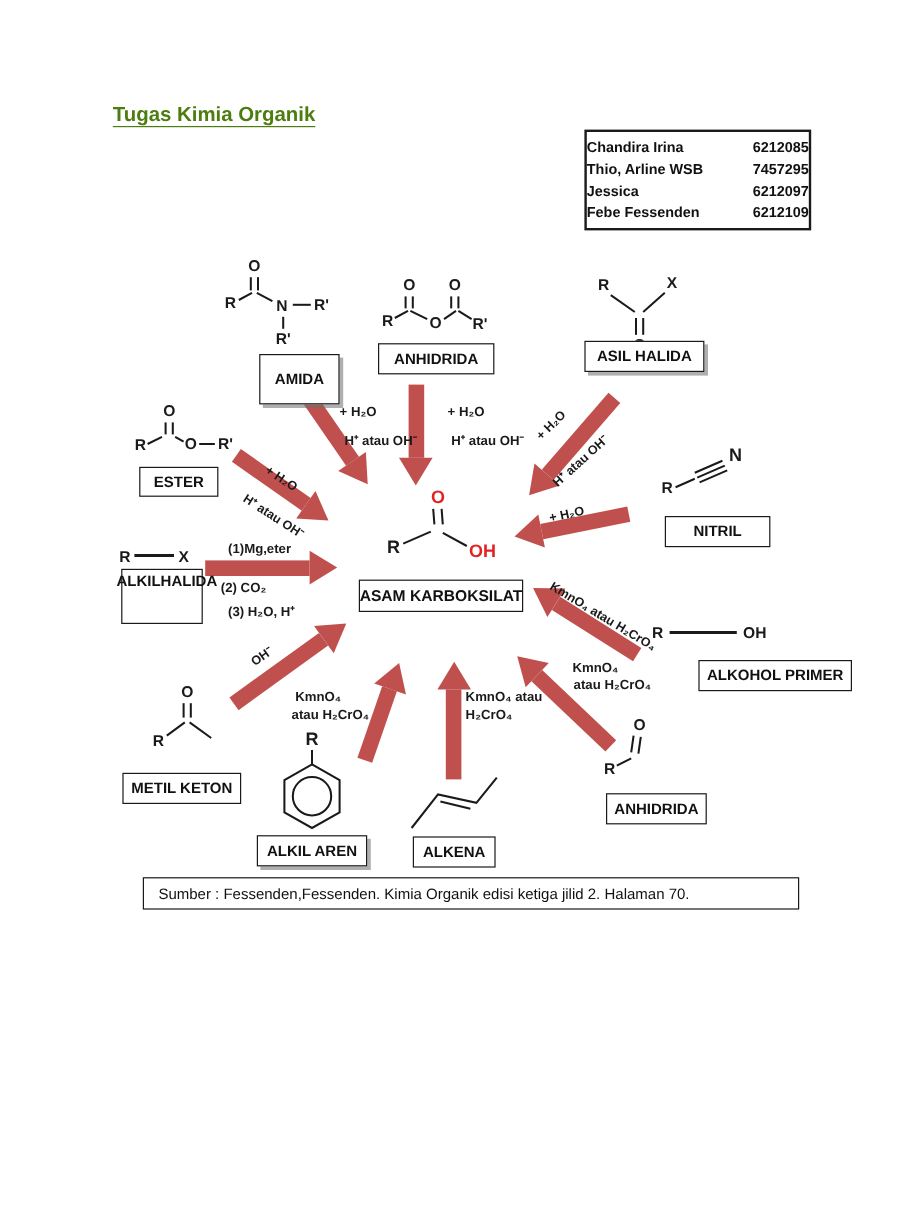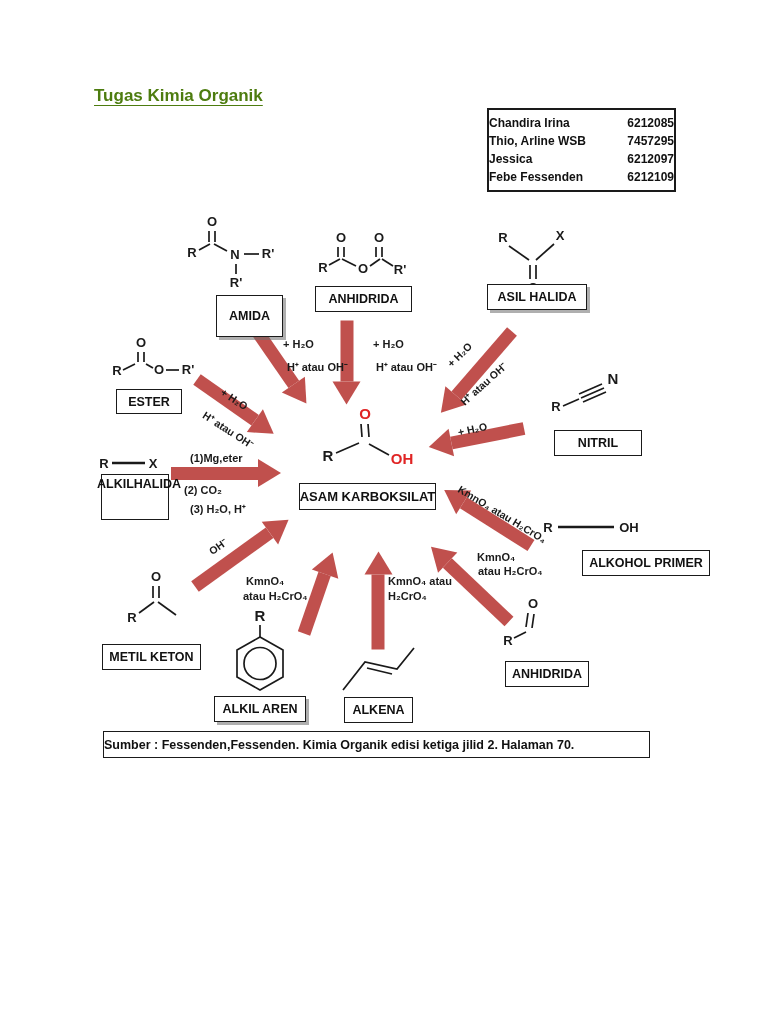--- a/index.html
+++ b/index.html
@@ -36,23 +36,23 @@
   }
   .rxn.small { font-size:10.5px; }
   .cbox {
     position:absolute; background:#fff; border:1.8px solid #1a1a1a; box-sizing:border-box;
     display:flex; align-items:center; justify-content:center;
     font-weight:bold; font-size:12.5px; color:#111; white-space:nowrap;
   }
   .shadow { box-shadow:3px 3px 0 rgba(110,110,110,0.55); }
   .cbox.two-line { flex-direction:row; align-items:flex-start; justify-content:center; padding-left:8px; line-height:19px; }
   .src-box {
-    position:absolute; left:103px; top:731px; width:547px; height:27px;
+    position:absolute; left:119px; top:731px; width:547px; height:27px;
     border:1.8px solid #1a1a1a; box-sizing:border-box; display:flex; align-items:center;
-    padding-left:0; font-weight:bold; font-size:12.5px; white-space:nowrap;
+    padding-left:12px; font-weight:normal; font-size:12.5px; white-space:nowrap;
   }
   .struct { position:absolute; overflow:visible; }
   .struct line, .struct polyline, .struct polygon, .struct circle { stroke:#1a1a1a; stroke-width:1.7; fill:none; }
   .struct text { font-family:"Liberation Sans", sans-serif; font-size:13px; font-weight:bold; fill:#1a1a1a; text-anchor:middle; }
   .struct text.big { font-size:15px; }
   .struct text.acid { fill:var(--acid-color,#e02424); }
 </style>
 </head>
 <body>
 

